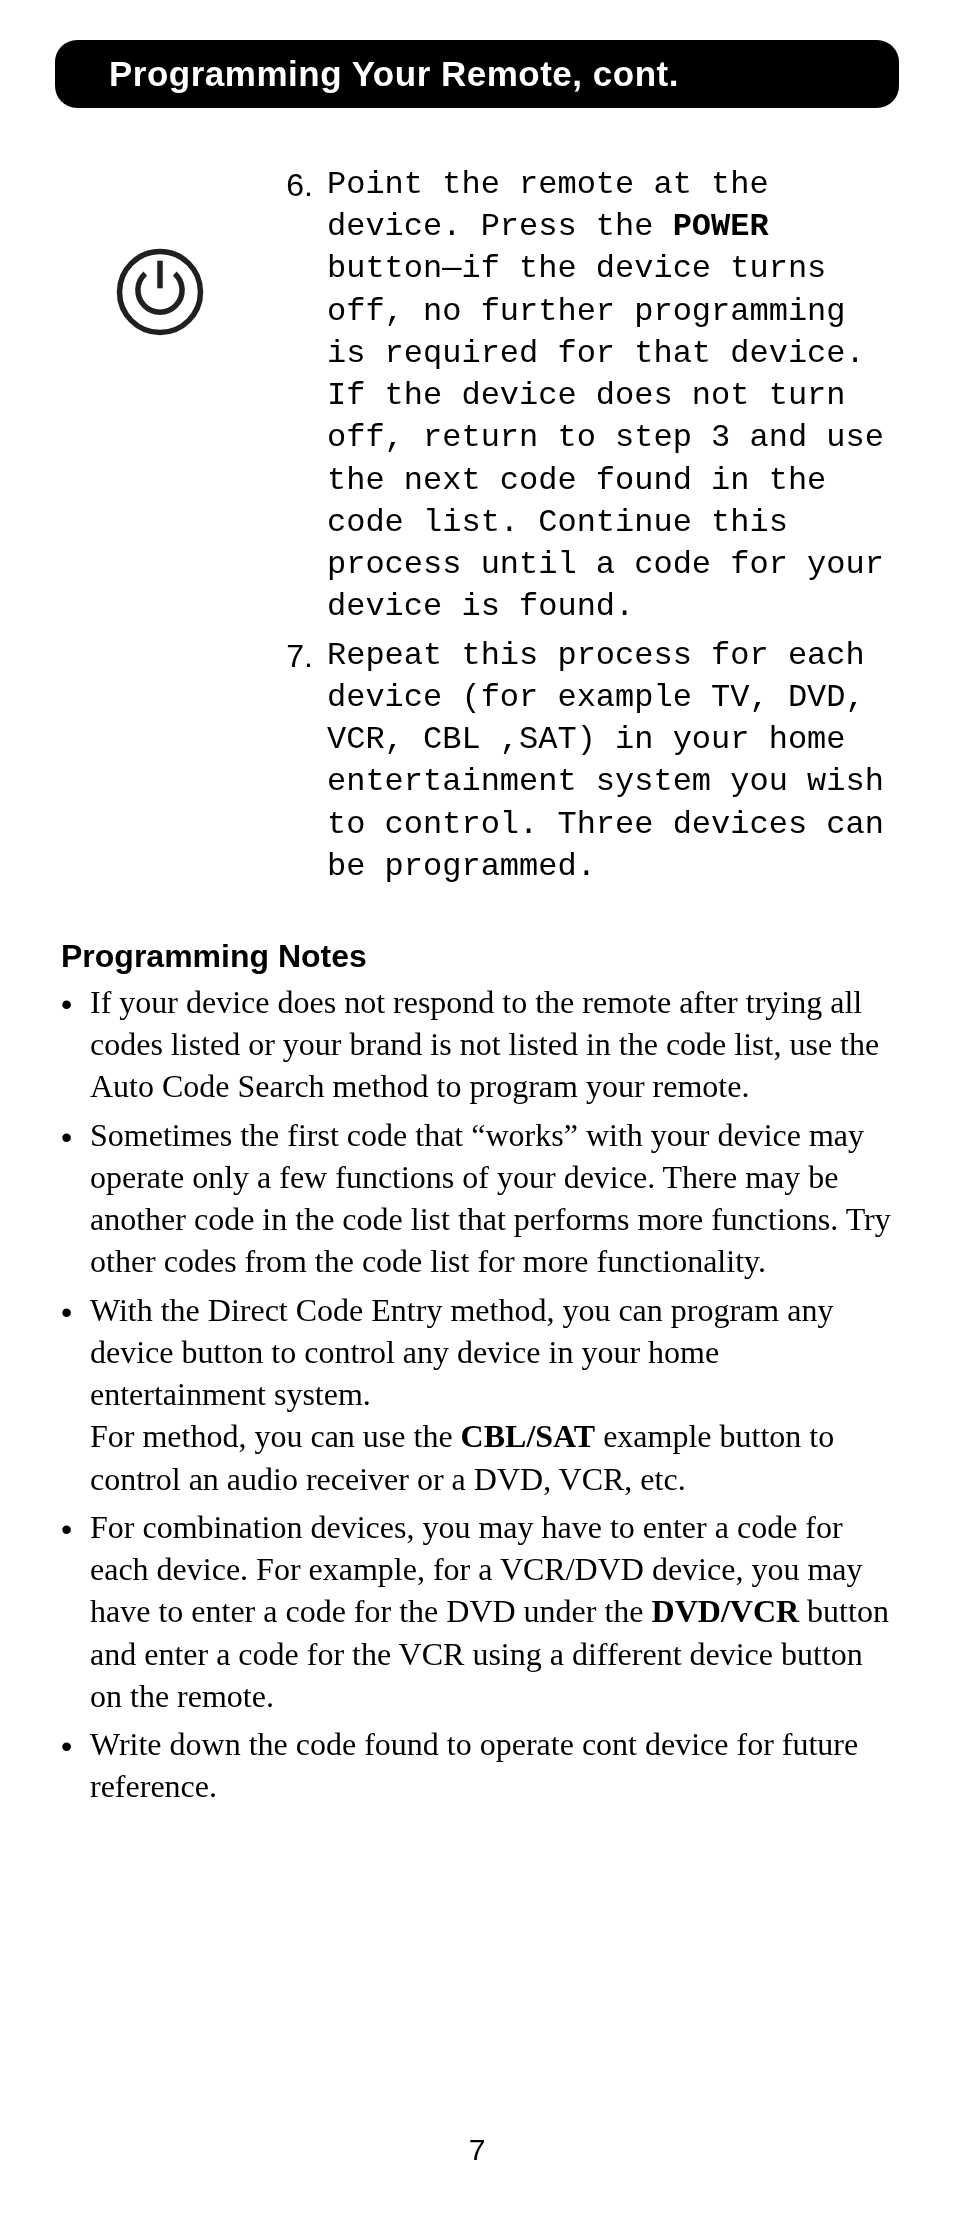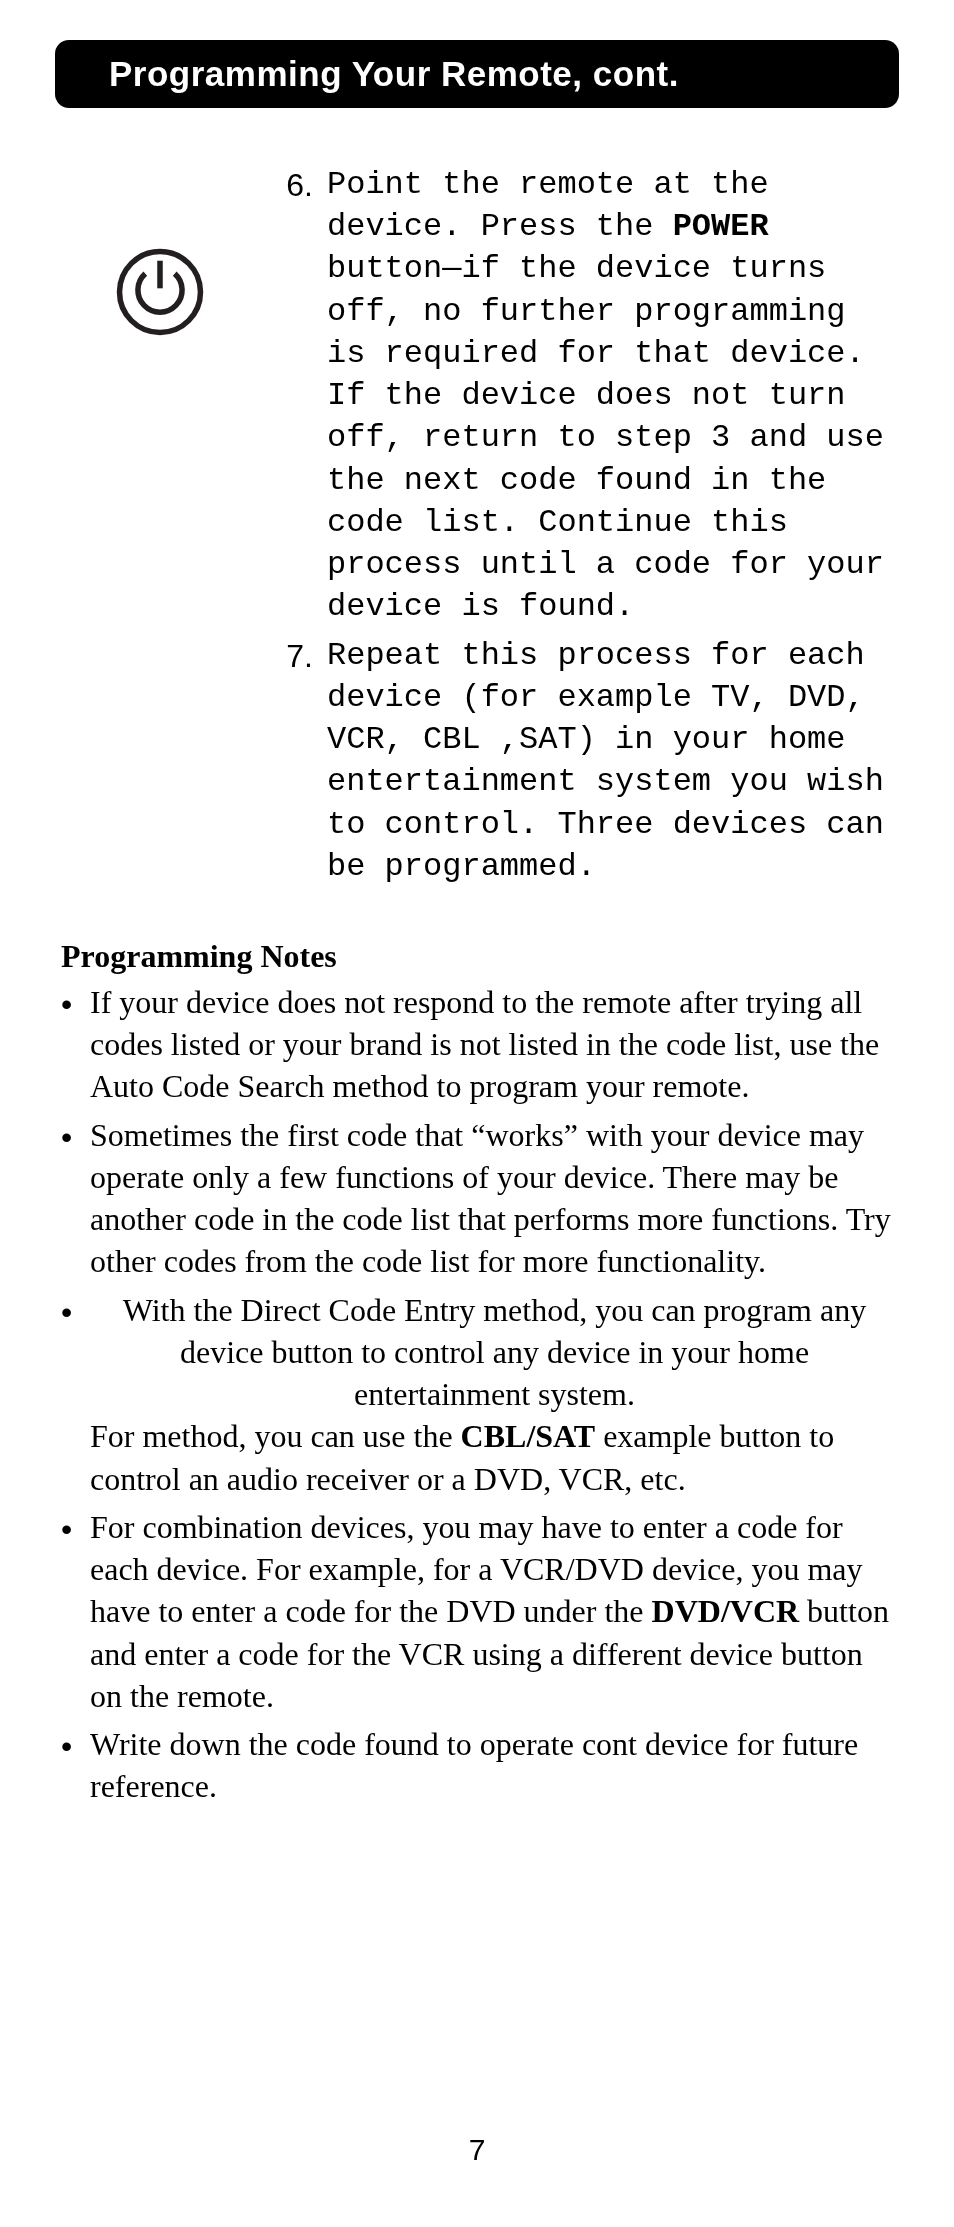--- a/index.html
+++ b/index.html
@@ -8,21 +8,21 @@
     height: 2227px;
     background: #ffffff;
     font-family: Arial, Helvetica, sans-serif;
     color: #000;
     padding: 40px 55px 0 55px;
     position: relative;
   }
   .header-bar {
     background: #000;
     color: #fff;
-    border-radius: 14px;
+    border-radius: 22px;
     padding: 14px 20px 14px 54px;
     font-size: 35px;
     font-weight: bold;
     letter-spacing: 0.5px;
   }
   .top-section {
     display: flex;
     margin-top: 56px;
   }
   .icon-col {
@@ -63,21 +63,20 @@
     line-height: 1.32;
     font-family: Liberation Mono, monospace;
   }
   .bold { font-weight: bold; }
   .subhead {
     font-size: 32px;
     font-weight: bold;
     margin-top: 44px;
     margin-bottom: 6px;
     padding-left: 6px;
-    font-family: Liberation Serif, serif;
   }
   .ul {
     list-style: none;
     padding-left: 6px;
   }
   .ul-item {
     display: flex;
     gap: 15px;
     margin-top: 6px;
   }
@@ -86,21 +85,21 @@
     line-height: 1.32;
     width: 14px;
     flex-shrink: 0;
     padding-top: 2px;
   }
   .ul-body {
     font-size: 32px;
     line-height: 1.32;
     font-family: Liberation Serif, serif;
   }
-  .subline { display: block; text-align: center; }
+  .subline { display: block; }
   .page-num {
     position: absolute;
     bottom: 60px;
     left: 0; right: 0;
     text-align: center;
     font-size: 30px;
   }
 </style>
 </head>
 <body>

